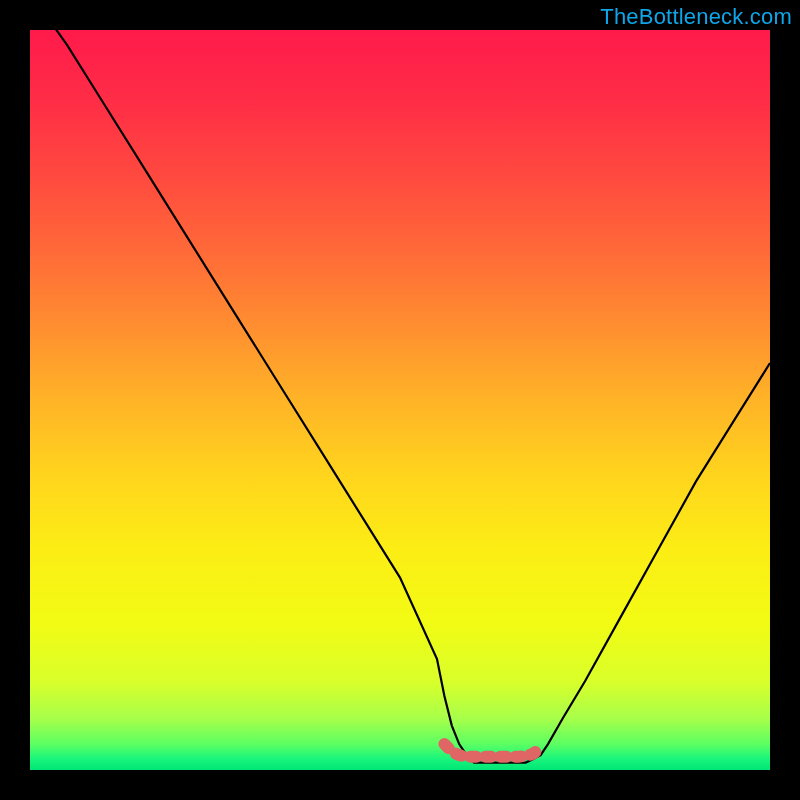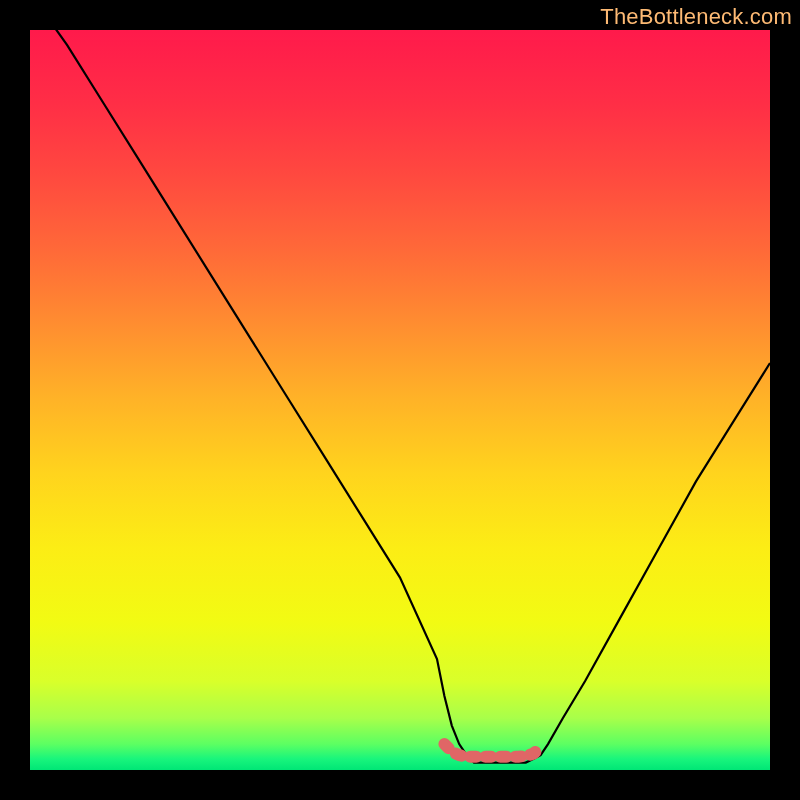--- a/index.html
+++ b/index.html
@@ -14,21 +14,21 @@
   .frame {
     position: relative;
     width: 800px;
     height: 800px;
     background: #000;
   }
   .watermark {
     position: absolute;
     top: 4px;
     right: 8px;
-    color: #fdba74;
+    color: #0ea5e9;
     font-size: 22px;
     font-weight: 500;
     letter-spacing: 0.2px;
     z-index: 50;
   }
   .plot-area {
     position: absolute;
     left: 30px;
     top: 30px;
     width: 740px;

